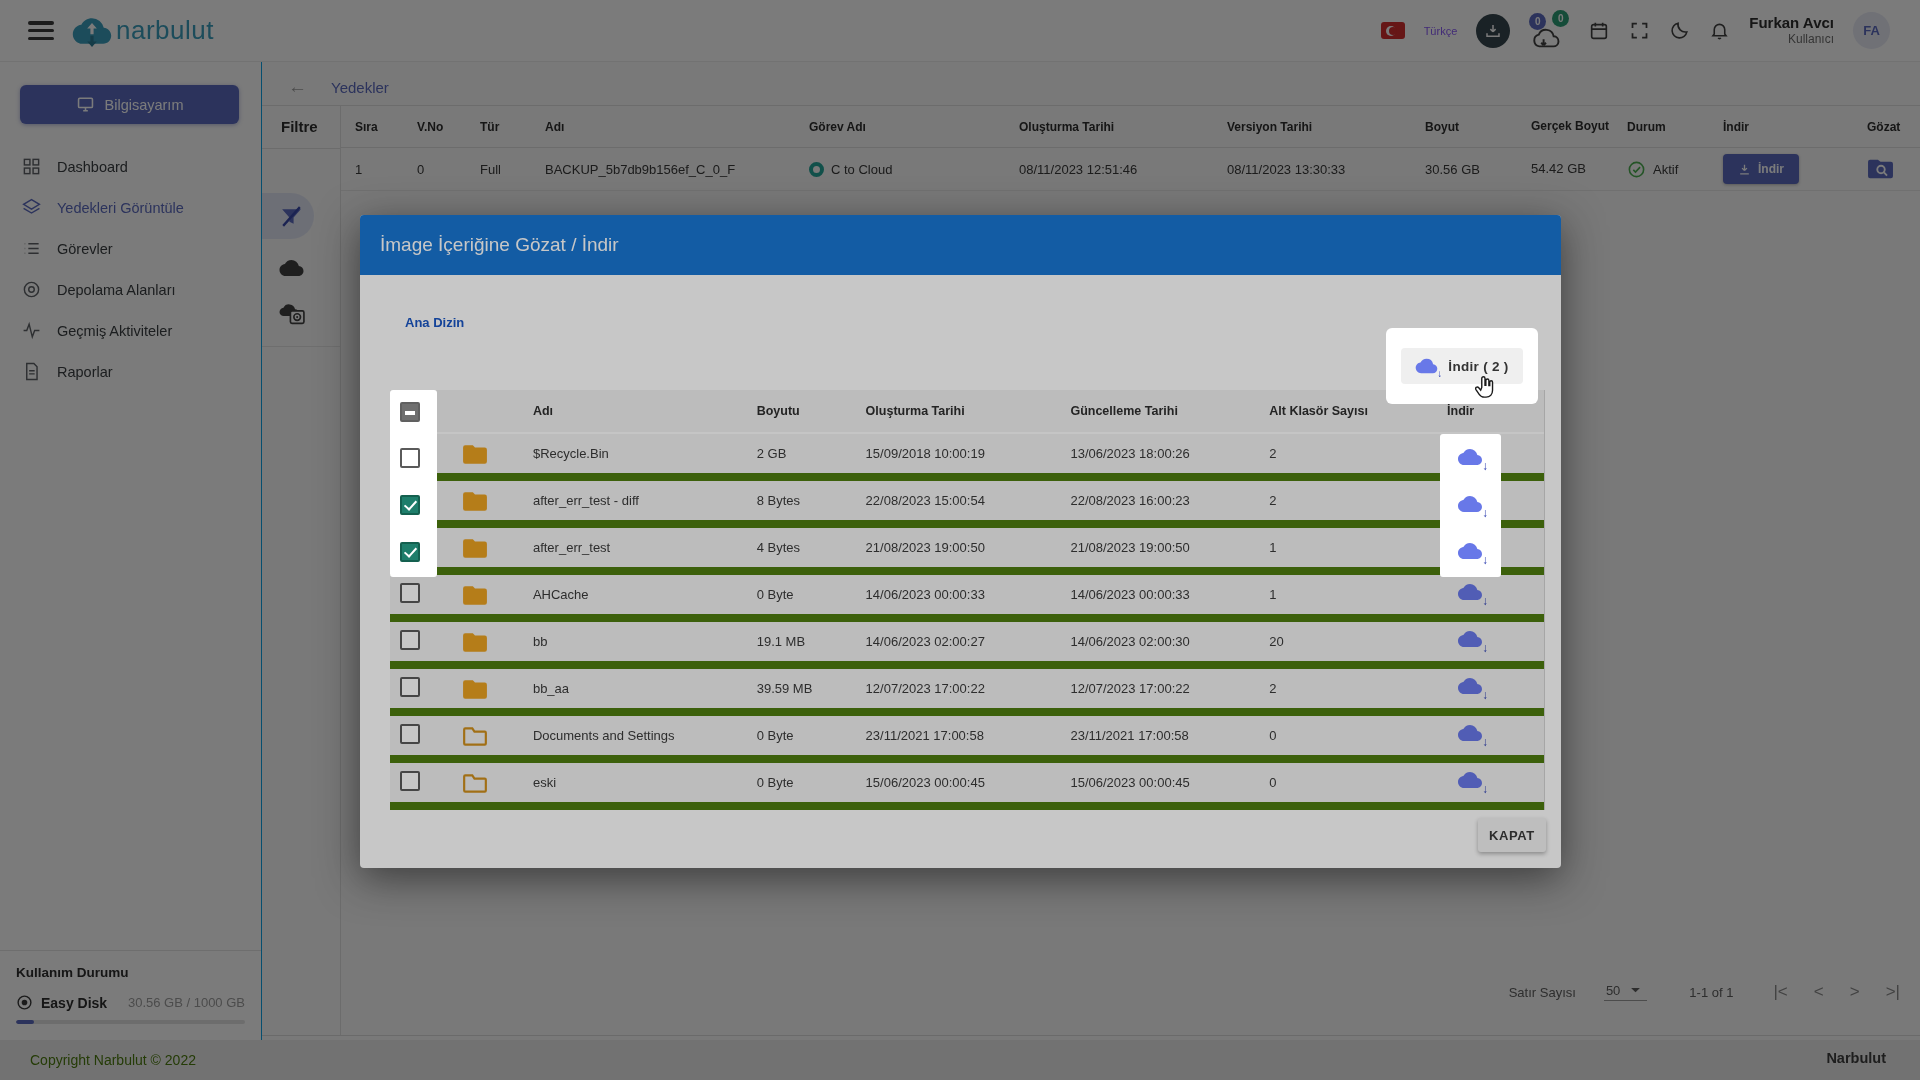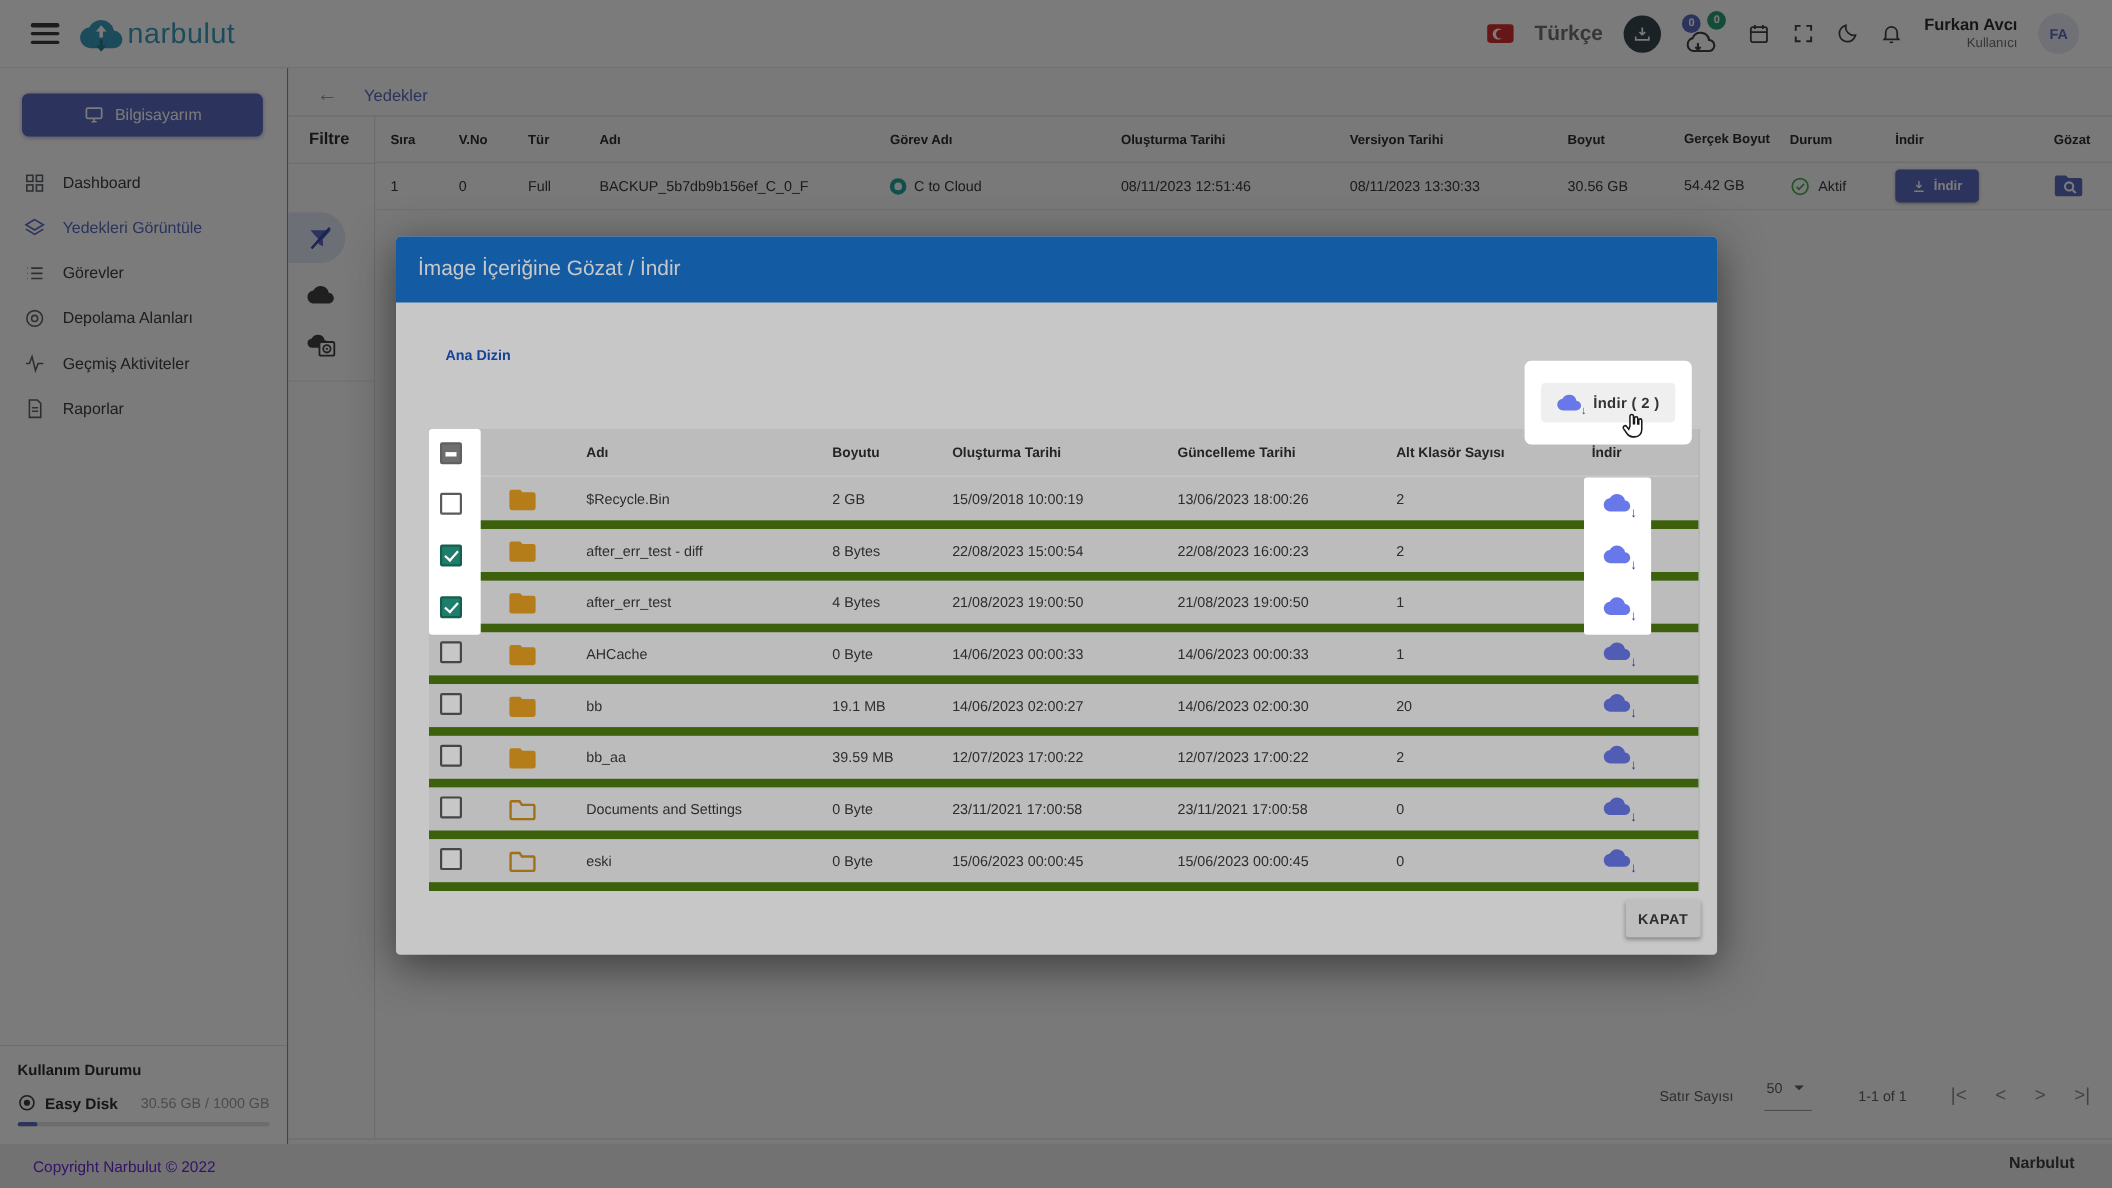--- a/index.html
+++ b/index.html
@@ -13,21 +13,21 @@
     border-bottom:1px solid #ececec;display:flex;align-items:center;z-index:1}
   .hamburger{margin-left:28px;width:26px;height:19px;display:flex;flex-direction:column;justify-content:space-between;cursor:pointer}
   .hamburger span{height:3.5px;background:#3a3a3a;border-radius:2px}
   .logo{display:flex;align-items:center;margin-left:18px;gap:4px}
   .logo-cloud{position:relative}
   .brand-text{font-size:26px;color:#3d9fbd;letter-spacing:.5px}
   .hdr-right{margin-left:auto;display:flex;align-items:center;gap:19px;margin-right:30px}
   .flag{width:24px;height:17px;background:#d32f2f;border-radius:3px;position:relative}
   .flag::before{content:"";position:absolute;left:5px;top:3.5px;width:10px;height:10px;border-radius:50%;background:#fff}
   .flag::after{content:"";position:absolute;left:8px;top:4.5px;width:8px;height:8px;border-radius:50%;background:#d32f2f}
-  .lang{font-size:19px;font-weight:bold;color:#737373}
+  .lang{font-size:11px;font-weight:normal;color:#8b5cf6}
   .circ-ic{width:34px;height:34px;border-radius:50%;background:#37474f;display:flex;align-items:center;justify-content:center}
   .cloudbadge{position:relative;width:40px;height:42px}
   .cloudbadge .cld{position:absolute;left:2px;bottom:2px}
   .badge{position:absolute;width:17px;height:17px;border-radius:50%;color:#fff;font-size:10px;font-weight:bold;
     display:flex;align-items:center;justify-content:center}
   .badge.up{left:0;top:3px;background:#5c6bc0}
   .badge.dn{right:0;top:0;background:#2e9e77}
   .userblock{text-align:right;line-height:1.25}
   .uname{font-size:15px;font-weight:bold;color:#2f2f2f}
   .urole{font-size:12px;color:#6f6f6f}
@@ -43,21 +43,21 @@
   .nav-item svg{stroke:#5f6368}
   .nav-item.active{color:#5c6bc0}
   .nav-item.active svg{stroke:#5c6bc0}
   .usage{position:absolute;left:0;bottom:0;width:100%;border-top:1px solid #e4e4e4;padding:14px 16px 16px}
   .usage-title{font-size:13.5px;font-weight:bold;color:#2f2f2f}
   .disk-row{margin-top:14px;display:flex;align-items:center;gap:8px}
   .disk-name{font-size:14px;font-weight:bold;color:#2f2f2f}
   .disk-usage{margin-left:auto;font-size:13px;color:#9e9e9e}
   .pbar{margin-top:9px;height:4px;background:#e3e3e3;border-radius:2px;overflow:hidden}
   .pbar-fill{width:8%;height:100%;background:#5c6bc0;border-radius:2px}
-  .copyright{position:absolute;left:30px;top:1052px;font-size:14px;color:#6d28d9;z-index:1}
+  .copyright{position:absolute;left:30px;top:1052px;font-size:14px;color:#4d7c0f;z-index:1}
 
   
   .main{position:absolute;left:262px;top:62px;width:1658px;height:978px;background:#fafafa;z-index:1}
   .breadcrumb{position:absolute;left:26px;top:14px;display:flex;align-items:center;gap:24px}
   .back-arrow{font-size:19px;color:#9e9e9e;cursor:pointer}
   .bc-label{font-size:15px;color:#5c6bc0}
   .filter-col{position:absolute;left:0;top:43px;width:79px;height:930px;border-right:1px solid #e0e0e0;border-top:1px solid #e0e0e0}
   .filter-label{padding:12px 0 0 19px;font-size:15px;font-weight:bold;color:#2f2f2f;height:43px;border-bottom:1px solid #e0e0e0}
   .f-pill{position:absolute;left:0;top:87px;width:52px;height:46px;background:#e3e7f6;border-radius:0 24px 24px 0}
   .f-ic{position:absolute;left:17px;cursor:pointer}
@@ -70,21 +70,21 @@
   .bc1{width:62px}.bc2{width:63px}.bc3{width:65px}.bc4{width:264px}.bc5{width:210px}.bc6{width:208px}
   .bc7{width:198px}.bc8{width:106px}.bc9{width:96px;line-height:1.25}.bc10{width:96px}.bc11{width:144px}.bc12{width:53px}
   .task-cell{display:flex;align-items:center;gap:7px}
   .ring{width:15px;height:15px;border:4px solid #26a69a;border-radius:50%}
   .durum-cell{display:flex;align-items:center;gap:7px}
   .indir-btn{width:76px;height:30px;background:#5c6bc0;border-radius:4px;color:#fff;font-size:12px;font-weight:bold;
     display:flex;align-items:center;justify-content:center;gap:7px;cursor:pointer;box-shadow:0 1px 3px rgba(0,0,0,.25)}
 
   .bottom-divider{position:absolute;left:0;top:973px;width:100%;border-top:1px solid #dcdcdc}
   .pagination{position:absolute;right:20px;top:920px;display:flex;align-items:center;font-size:13px;color:#5f5f5f}
-  .psize{display:flex;align-items:center;gap:10px;margin-left:28px;border-bottom:1px solid #9e9e9e;padding:0 6px 12px 2px}
+  .psize{display:flex;align-items:center;gap:10px;margin-left:28px;border-bottom:1px solid #9e9e9e;padding:0 6px 2px 2px}
   .prange{margin-left:42px}
   .pnav{display:flex;align-items:center;gap:26px;margin-left:40px;font-size:17px;color:#8a8a8a}
   .pnav span{cursor:pointer}
   .footer-brand{position:absolute;right:34px;top:988px;font-size:14.5px;font-weight:bold;color:#3f3f3f}
 
   
   .overlayA{position:absolute;inset:0;background:rgba(0,0,0,.38);z-index:50}
   .overlayB{position:absolute;inset:0;background:rgba(0,0,0,.22);z-index:200}
   .modal{position:absolute;left:360px;top:215px;width:1201px;height:653px;background:#fff;border-radius:4px;
     z-index:100;box-shadow:0 10px 40px rgba(0,0,0,.5)}

